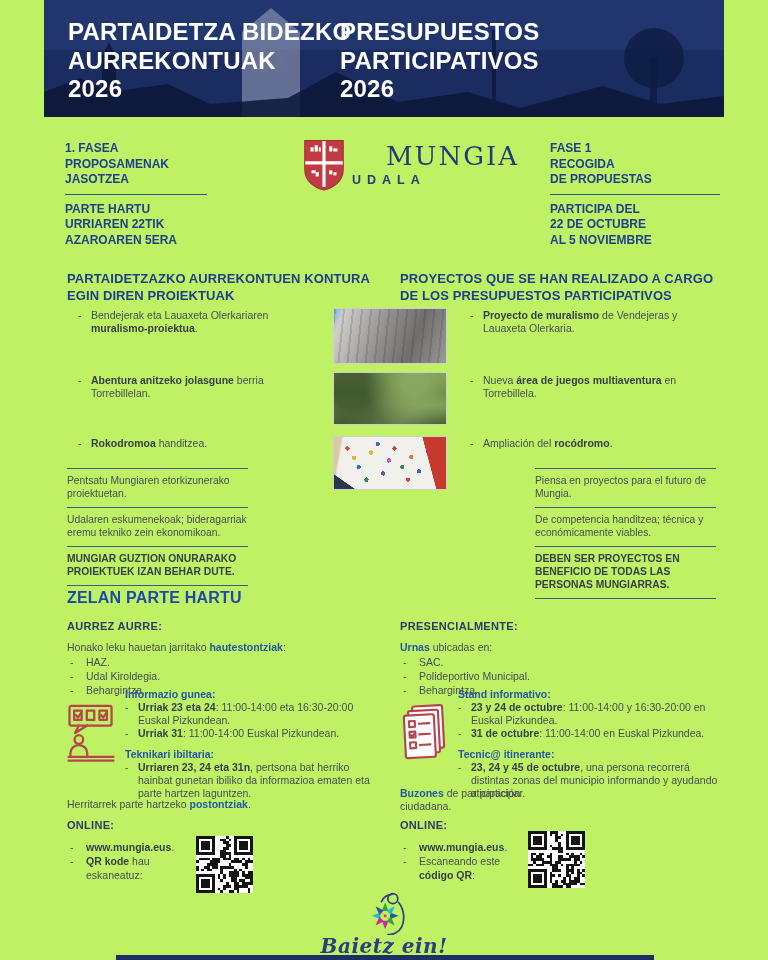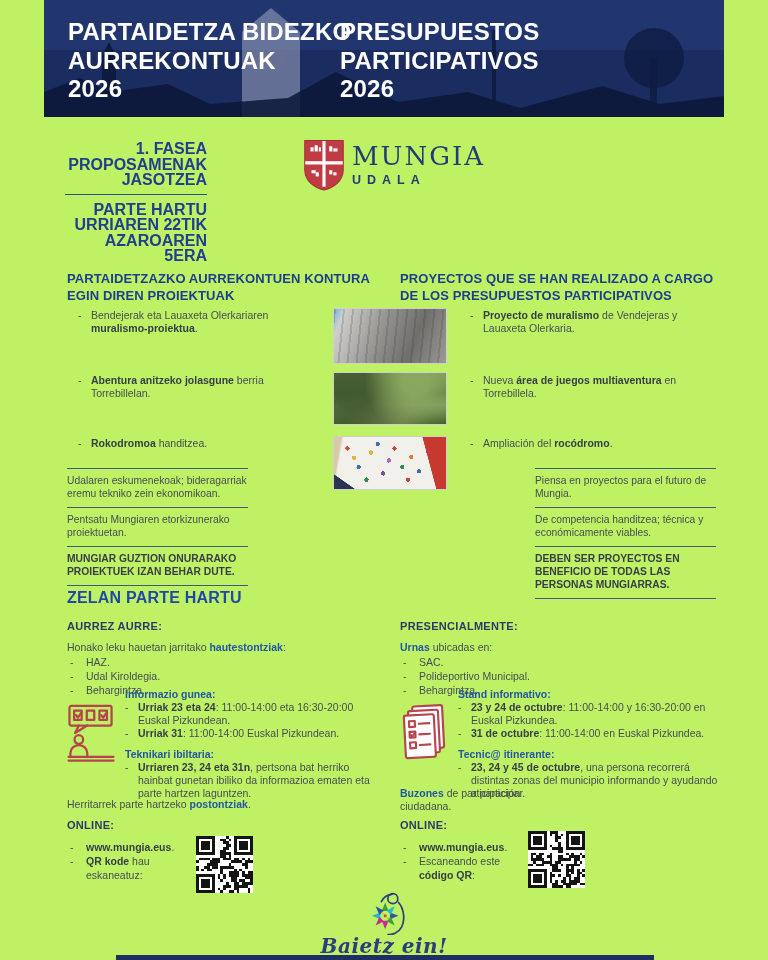--- a/index.html
+++ b/index.html
@@ -8,26 +8,26 @@
   .abs{position:absolute;}
 
   
   .banner{left:44px;top:0;width:680px;height:117px;
           background:linear-gradient(180deg,#243972 0%,#1a2a5e 45%,#131f47 100%);}
   .banner svg{position:absolute;inset:0;width:100%;height:100%;}
   .banner-title{position:absolute;top:18px;color:#fff;font-weight:bold;
                 font-size:24px;line-height:28.5px;letter-spacing:.2px;white-space:nowrap;}
 
   
-  .phase{text-align:right;color:#20408f;font-weight:bold;font-size:16px;line-height:15.5px;}
+  .phase{color:#20408f;font-weight:bold;font-size:12px;line-height:15.5px;}
   .phase-rule{border-top:1.6px solid #32508f;margin:6px 0 7px;}
 
   
   .logo-name{font-family:"DejaVu Serif","Liberation Serif",serif;font-size:26px;
-             letter-spacing:2px;color:#223c77;line-height:28px;}
+             letter-spacing:2px;color:#223c77;line-height:28px;margin-left:34px;}
   .logo-sub{font-size:12.5px;font-weight:bold;letter-spacing:6px;color:#223c77;margin-top:3px;}
 
   
   .sec-h{font-size:13px;font-weight:bold;color:#1e3d90;line-height:16.5px;letter-spacing:.1px;}
   .h2{font-size:16px;font-weight:bold;color:#2148a8;letter-spacing:.2px;}
   .sublabel{font-size:11px;font-weight:bold;color:#2a3a6a;letter-spacing:.3px;}
 
   
   .body-t{font-size:10.5px;line-height:13.2px;}
   .seg-b{font-weight:bold;color:#383d48;}
@@ -143,20 +143,29 @@
         <rect x="25" y="30" width="3" height="4"></rect>
           <rect x="29" y="32" width="3" height="3"></rect>
       </g>
     </svg>
   </div>
   <div class="abs" style="left:352px;top:142px;">
     <div class="logo-name">MUNGIA</div>
     <div class="logo-sub">UDALA</div>
   </div>
 
+  <div class="abs phase" style="left:550px;top:141px;width:170px;">
+    <div>FASE 1</div>
+    <div>RECOGIDA</div>
+    <div>DE PROPUESTAS</div>
+    <div class="phase-rule"></div>
+    <div>PARTICIPA DEL</div>
+    <div>22 DE OCTUBRE</div>
+    <div>AL 5 NOVIEMBRE</div>
+  </div>
 
   <div class="abs sec-h" style="left:400px;top:271px;width:325px;">PROYECTOS QUE SE HAN REALIZADO A CARGO DE LOS PRESUPUESTOS PARTICIPATIVOS</div>
   <div class="abs sec-h" style="left:67px;top:271px;width:312px;">PARTAIDETZAZKO AURREKONTUEN KONTURA EGIN DIREN PROIEKTUAK</div>
 
   <div class="abs li" style="left:78px;top:309px;width:245px;">
     <span class="dash">-</span>
     <div><span>Bendejerak eta Lauaxeta Olerkariaren </span><span class="seg-b">muralismo-proiektua</span><span>.</span></div>
   </div>
   <div class="abs li" style="left:78px;top:374px;width:245px;">
     <span class="dash">-</span>
@@ -178,22 +187,22 @@
   <div class="abs li" style="left:470px;top:374px;width:250px;">
     <span class="dash">-</span>
     <div><span>Nueva </span><span class="seg-b">área de juegos multiaventura</span><span> en Torrebillela.</span></div>
   </div>
   <div class="abs li" style="left:470px;top:437px;width:250px;">
     <span class="dash">-</span>
     <div><span>Ampliación del </span><span class="seg-b">rocódromo</span><span>.</span></div>
   </div>
 
   <div class="abs principles" style="left:67px;top:468px;width:181px;">
+    <div class="p-item"><span>Pentsatu Mungiaren etorkizunerako proiektuetan.</span></div>
     <div class="p-item"><span>Udalaren eskumenekoak; bideragarriak eremu tekniko zein ekonomikoan.</span></div>
-    <div class="p-item"><span>Pentsatu Mungiaren etorkizunerako proiektuetan.</span></div>
     <div class="p-item"><span class="seg-b">MUNGIAR GUZTION ONURARAKO PROIEKTUEK IZAN BEHAR DUTE.</span></div>
   </div>
   <div class="abs principles" style="left:535px;top:468px;width:181px;">
     <div class="p-item"><span>Piensa en proyectos para el futuro de Mungia.</span></div>
     <div class="p-item"><span>De competencia handitzea; técnica y económicamente viables.</span></div>
     <div class="p-item"><span class="seg-b">DEBEN SER PROYECTOS EN BENEFICIO DE TODAS LAS PERSONAS MUNGIARRAS.</span></div>
   </div>
 
   <div class="abs h2" style="left:67px;top:589px;">ZELAN PARTE HARTU</div>
   <div class="abs sublabel" style="left:67px;top:620px;">AURREZ AURRE:</div>

